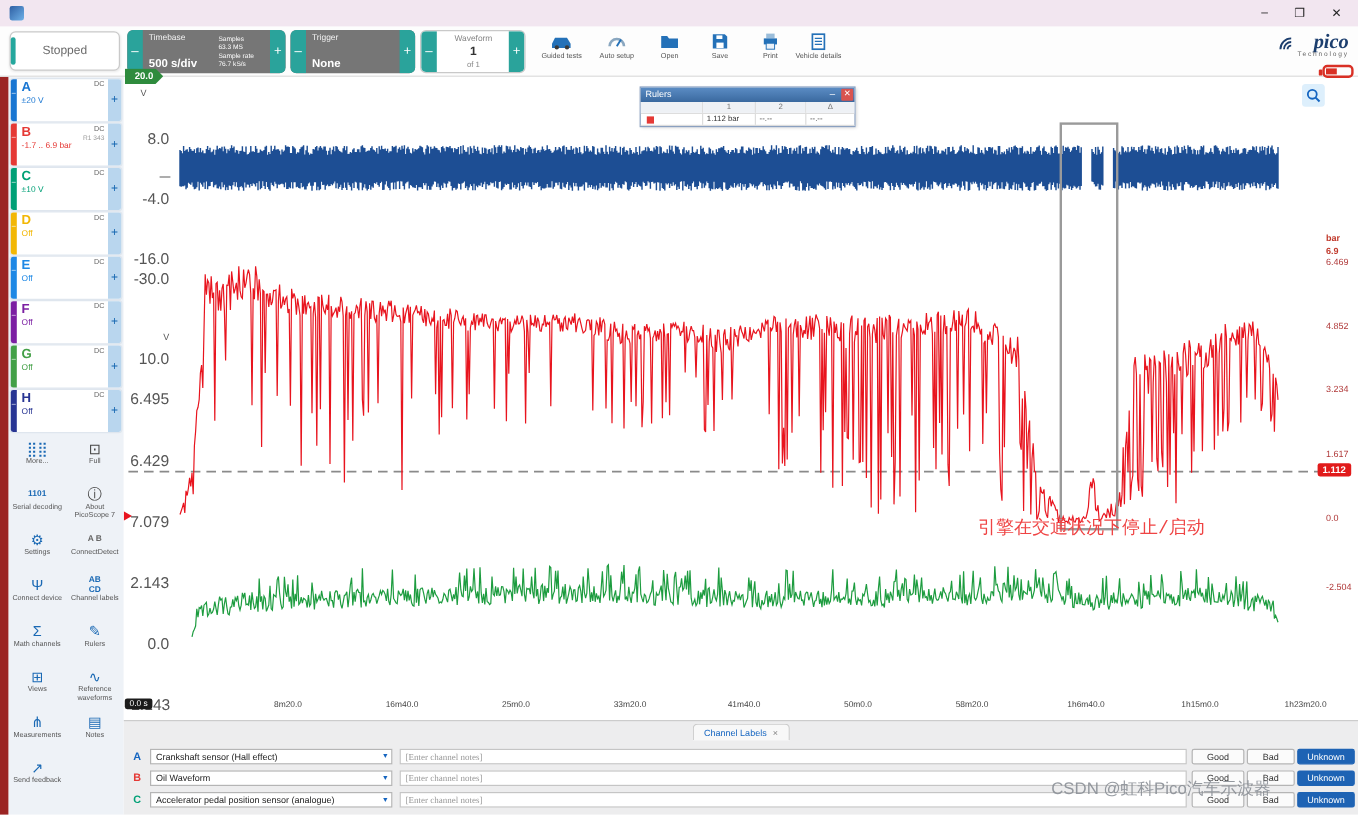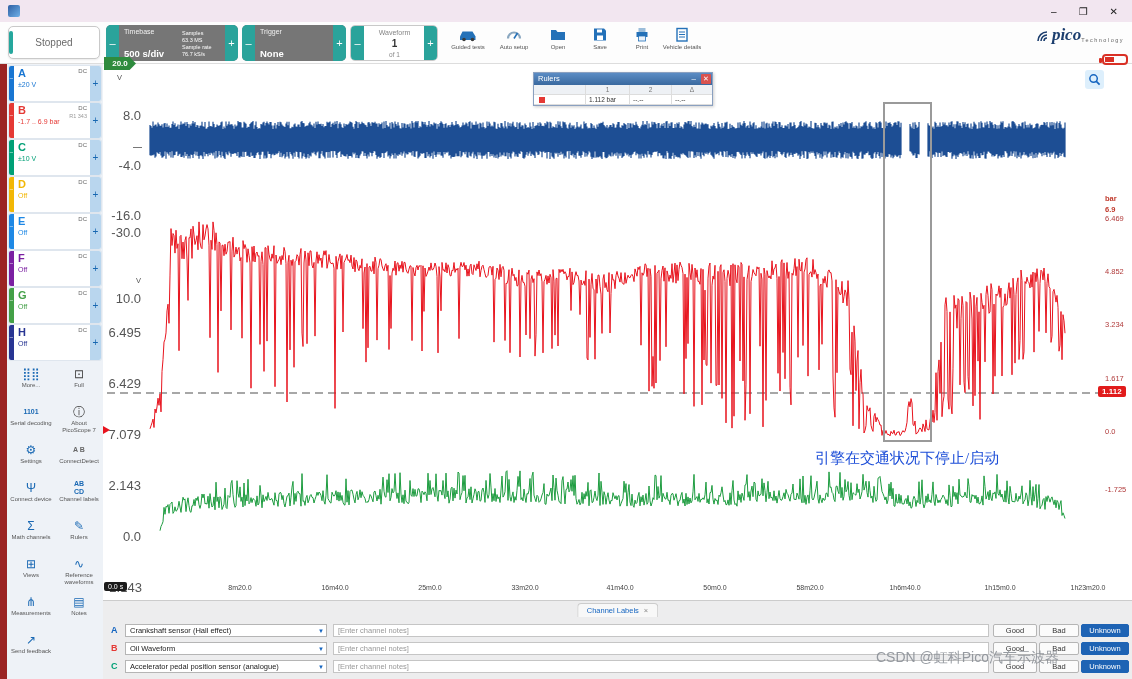--- a/index.html
+++ b/index.html
@@ -30,21 +30,21 @@
   #triggerbox { left:242px; width:104px; }
   #waveformbox { left:350px; width:88px; }
   #waveformbox .tb-main { align-items:center; }
   #waveformbox .tb-label { color:#777; }
   #waveformbox .tb-value { font-size:10px; color:#333; }
   .tb-of { font-size:6.5px; color:#888; }
   .icon-btn { position:absolute; top:4px; width:44px; height:36px; display:flex; flex-direction:column; align-items:center; justify-content:flex-start; gap:1px; cursor:default; }
   .icon-btn svg { height:17px; }
   .icon-btn .ib-label { font-size:6px; color:#555; white-space:nowrap; }
   .logo { position:absolute; right:8px; top:4px; display:flex; align-items:flex-start; gap:2px; }
-  .logo-col { display:flex; flex-direction:row; align-items:flex-end; }
+  .logo-col { display:flex; flex-direction:column; align-items:flex-end; }
   .logo-brand { font-family:"Liberation Serif", serif; font-style:italic; font-weight:bold; font-size:17px; color:#1c3e6e; line-height:17px; }
   .logo-sub { font-size:5.5px; letter-spacing:1.5px; color:#666; }
 
   
   .red-strip { position:absolute; left:0; top:58px; width:7px; height:621px; background:#9b2423; z-index:20; }
   .sidebar { position:absolute; left:7px; top:64px; width:96px; height:615px; background:#eef2f7; z-index:15; }
   .ch-list { position:absolute; left:2px; top:2px; width:92px; }
   .panel { position:relative; width:92px; height:35px; background:#fff; margin-bottom:2px; border-radius:2px; box-shadow:0 0 0 1px #dfe6ee; }
   .accent { position:absolute; left:0; top:0; width:5px; height:100%; border-radius:2px 0 0 2px; text-align:center; }
   .accent span { color:#fff; font-size:6px; line-height:6px; }
@@ -68,21 +68,21 @@
   .yzero { position:absolute; left:30px; width:9px; border-top:1.5px solid #777; }
   .yr { position:absolute; left:1002px; font-size:7.5px; color:#b03a3a; white-space:nowrap; }
   .yr.unit { color:#c0392b; font-weight:bold; }
   .ruler-tag { position:absolute; left:995px; top:322px; background:#e11b1b; color:#fff; font-size:8px; font-weight:bold; padding:1px 4px; border-radius:2px; }
   .xt { position:absolute; top:520px; transform:translateX(-50%); font-size:7px; color:#444; white-space:nowrap; }
   .x0-tag { position:absolute; left:1px; top:518px; background:#1c1c1c; color:#fff; font-size:7px; padding:1px 4px; border-radius:2px; }
   .scale-tag { position:absolute; left:104px; top:57px; z-index:26; width:32px; height:13px; background:#2e8b3d; color:#fff; font-size:8px; font-weight:bold; line-height:13px; text-align:center; clip-path:polygon(0 0,80% 0,100% 50%,80% 100%,0 100%); }
   .unit-a { position:absolute; left:14px; top:9px; font-size:7.5px; color:#555; }
   .unit-c { position:absolute; left:2px; width:36px; text-align:right; top:212px; font-size:7.5px; color:#555; }
 
-  .annotation { position:absolute; left:712px; top:385px; font-size:15px; font-weight:500; color:#1d4ed8; font-family:Liberation Serif, serif; }
+  .annotation { position:absolute; left:712px; top:366px; font-size:15px; font-weight:500; color:#ef4444; font-family:Liberation Mono, monospace; }
 
   .rulers { position:absolute; left:430px; top:8px; width:180px; height:34px; border:1px solid #8aa0c0; background:#fff; box-shadow:1px 1px 3px rgba(0,0,0,.2); z-index:10; }
   .rulers-title { height:12px; background:linear-gradient(#5b8cc4,#3a699f); color:#fff; font-size:7.5px; line-height:12px; padding-left:4px; position:relative; }
   .rulers-min { position:absolute; right:16px; top:0; font-size:8px; }
   .rulers-close { position:absolute; right:1px; top:1px; width:10px; height:10px; background:#d9534f; color:#fff; font-size:7px; line-height:10px; text-align:center; border-radius:1px; }
   .rulers-row { display:flex; height:10px; border-bottom:1px solid #ddd; }
   .rulers-row > div { border-right:1px solid #ddd; font-size:6.5px; line-height:10px; padding-left:3px; color:#333; }
   .rulers-row.head > div { background:#eef1f5; color:#777; text-align:center; padding-left:0; }
   .rc0 { width:52px; } .rc1 { width:44px; } .rc2 { width:42px; } .rc3 { width:40px; border-right:none !important; }
   .swatch { display:inline-block; width:6px; height:6px; margin:2px 0 0 2px; }
@@ -94,21 +94,21 @@
   .battery .fill { position:absolute; left:1px; top:1px; width:9px; height:5px; background:#d93025; }
 
   
   .bottom { position:absolute; left:103px; top:600px; width:1029px; height:79px; background:#ededee; border-top:1px solid #ccc; }
   .tab { position:absolute; top:2px; left:50%; transform:translateX(-50%); background:#f8f8f8; border:1px solid #ccc; border-bottom:none; border-radius:4px 4px 0 0; padding:2px 9px; font-size:7.5px; color:#1565c0; white-space:nowrap; }
   .tab .tab-x { color:#888; margin-left:5px; }
   .chrow { position:absolute; left:0; width:100%; height:16px; }
   .chrow .rletter { position:absolute; left:8px; top:2px; font-size:9px; font-weight:bold; }
   .rselect { position:absolute; left:22px; top:1px; width:202px; height:13px; background:#fff; border:1px solid #b5b5b5; font-size:7.5px; color:#222; line-height:11px; padding:0 14px 0 4px; white-space:nowrap; overflow:hidden; }
   .rselect .arrow { position:absolute; right:2px; top:3px; font-size:6px; color:#1565c0; line-height:6px; }
-  .rnotes { position:absolute; left:230px; top:1px; width:656px; height:13px; border:1px solid #c5c5c5; font-size:7.5px; padding:0 4px; color:#333; font-family:Liberation Sans, sans-serif; }
+  .rnotes { position:absolute; left:230px; top:1px; width:656px; height:13px; border:1px solid #c5c5c5; font-size:7.5px; padding:0 4px; color:#333; font-family:Liberation Serif, serif; }
   .rnotes::placeholder { color:#999; }
   .verdict { position:absolute; top:1px; height:13px; background:#fbfbfb; border:1px solid #b5b5b5; border-radius:2px; font-size:7.5px; line-height:11px; text-align:center; color:#333; }
   .v-good { left:890px; width:44px; } .v-bad { left:936px; width:40px; } .v-unknown { left:978px; width:48px; }
   .verdict.active { background:#1e63b4; border-color:#1e63b4; color:#fff; }
 
   .watermark { position:absolute; left:876px; top:649px; font-size:14px; color:#8b9097; z-index:40; font-family:sans-serif; opacity:.9; }
 </style>
 </head>
 <body>
 
@@ -400,21 +400,21 @@
   <span class="yl" style="top:465px">0.0</span>
   <span class="yl" style="top:516px">-2.143</span>
 
   <span class="yr unit" style="top:130px">bar</span>
   <span class="yr unit" style="top:141px">6.9</span>
   <span class="yr" style="top:150px">6.469</span>
   <span class="yr" style="top:203px">4.852</span>
   <span class="yr" style="top:256px">3.234</span>
   <span class="yr" style="top:310px">1.617</span>
   <span class="yr" style="top:363px">0.0</span>
-  <span class="yr" style="top:421px">-1.725</span>
+  <span class="yr" style="top:421px">-2.504</span>
   <span class="ruler-tag">1.112</span>
 
   <span class="x0-tag">0.0 s</span>
   <span class="xt" style="left:137px">8m20.0</span>
   <span class="xt" style="left:232px">16m40.0</span>
   <span class="xt" style="left:327px">25m0.0</span>
   <span class="xt" style="left:422px">33m20.0</span>
   <span class="xt" style="left:517px">41m40.0</span>
   <span class="xt" style="left:612px">50m0.0</span>
   <span class="xt" style="left:707px">58m20.0</span>

